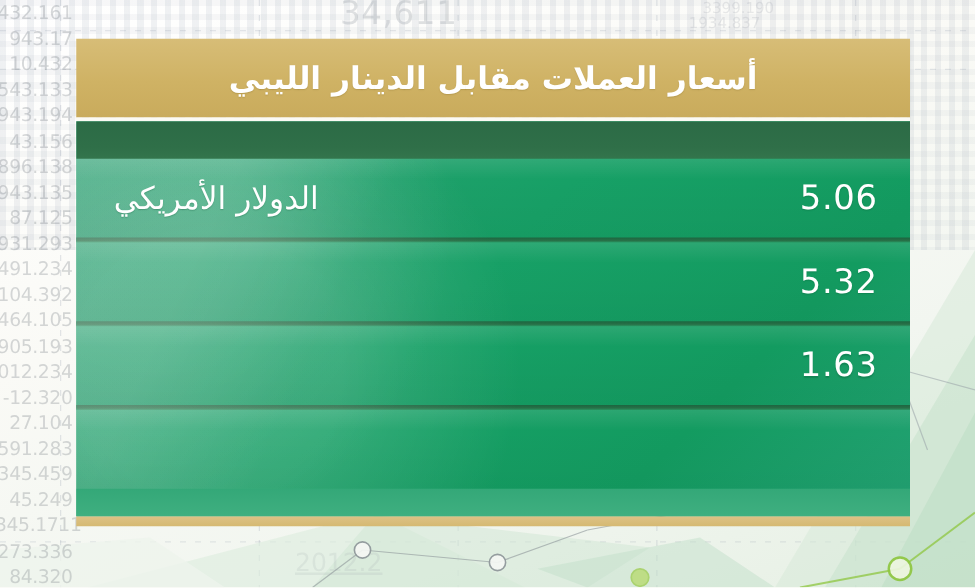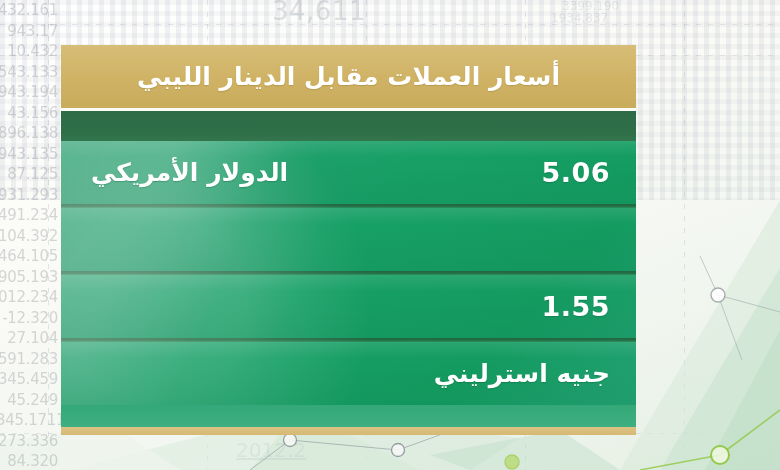--- a/index.html
+++ b/index.html
@@ -108,22 +108,22 @@
 
   .poly {
     position: absolute;
     inset: 0;
   }
 
   
   #card {
     position: absolute;
     left: 61px;
-    top: 45px;
-    width: 575px;
+    top: 31px;
+    width: 667px;
   }
 
   .card-header {
     height: 63px;
     background: linear-gradient(180deg, #d7bd77 0%, #cfb264 55%, #c9ab5c 100%);
     display: flex;
     align-items: center;
     justify-content: center;
     box-shadow: 0 1px 2px rgba(0,0,0,0.07);
   }
@@ -174,28 +174,28 @@
     background: linear-gradient(180deg, rgba(255,255,255,0.10) 0%, rgba(255,255,255,0) 26%, rgba(0,0,0,0.03) 100%);
   }
   .row-sep {
     height: 4px;
     background: linear-gradient(180deg, rgba(30,92,58,0.85) 0%, rgba(41,107,68,0.9) 60%, rgba(60,140,95,0.5) 100%);
   }
 
   .row-name {
     color: #ffffff;
     font-size: 25px;
-    font-weight: bold;
+    font-weight: normal;
     direction: rtl;
     text-shadow: 0 1px 1px rgba(0,70,40,0.25);
   }
   .row-value {
     color: #ffffff;
     font-size: 27px;
-    font-weight: bold;
+    font-weight: normal;
     direction: ltr;
     letter-spacing: 0.5px;
     text-shadow: 0 1px 1px rgba(0,70,40,0.25);
   }
 
   .card-tail {
     height: 22px;
     background: linear-gradient(180deg, #34a878 0%, #3faf80 100%);
     position: relative;
     overflow: hidden;
@@ -302,30 +302,30 @@
 
       <div class="band-top"></div>
 
       <div class="row">
         <span class="row-value">5.06</span>
         <span class="row-name">الدولار الأمريكي</span>
       </div>
       <div class="row-sep"></div>
 
       <div class="row">
+        <span class="row-value">5.32</span>
       </div>
       <div class="row-sep"></div>
 
       <div class="row">
-        <span class="row-value">1.55</span>
+        <span class="row-value">1.63</span>
       </div>
       <div class="row-sep"></div>
 
       <div class="row">
-        <span class="row-name">جنيه استرليني</span>
       </div>
 
       <div class="card-tail"></div>
     </div>
 
     <div class="card-footbar"></div>
   </div>
 
 </div>
 

